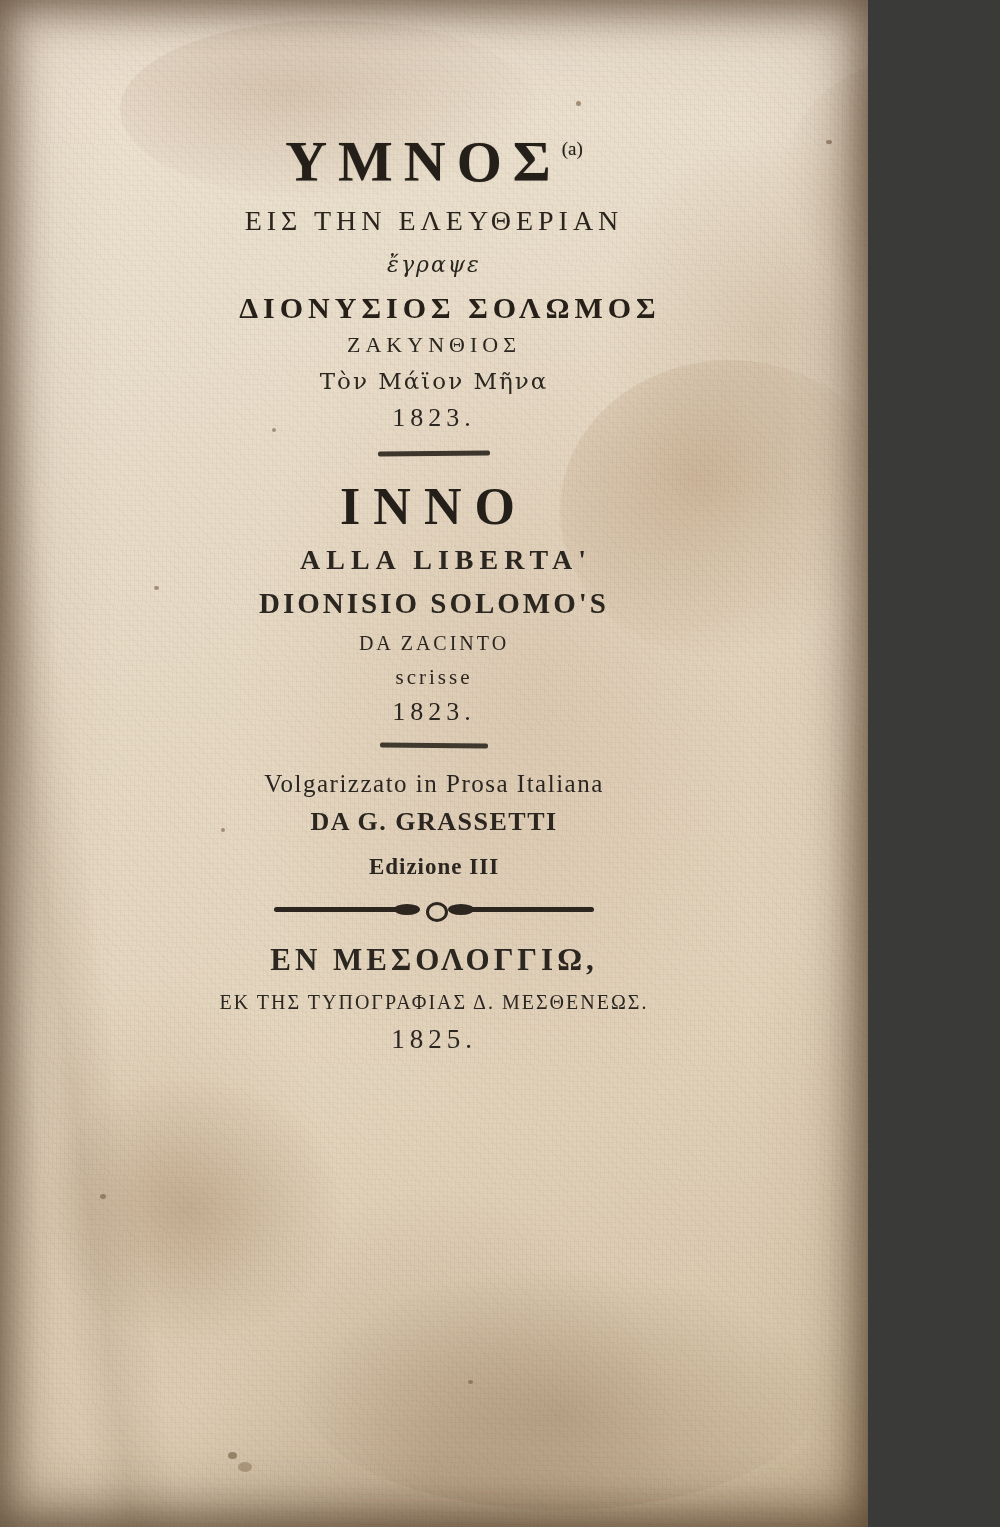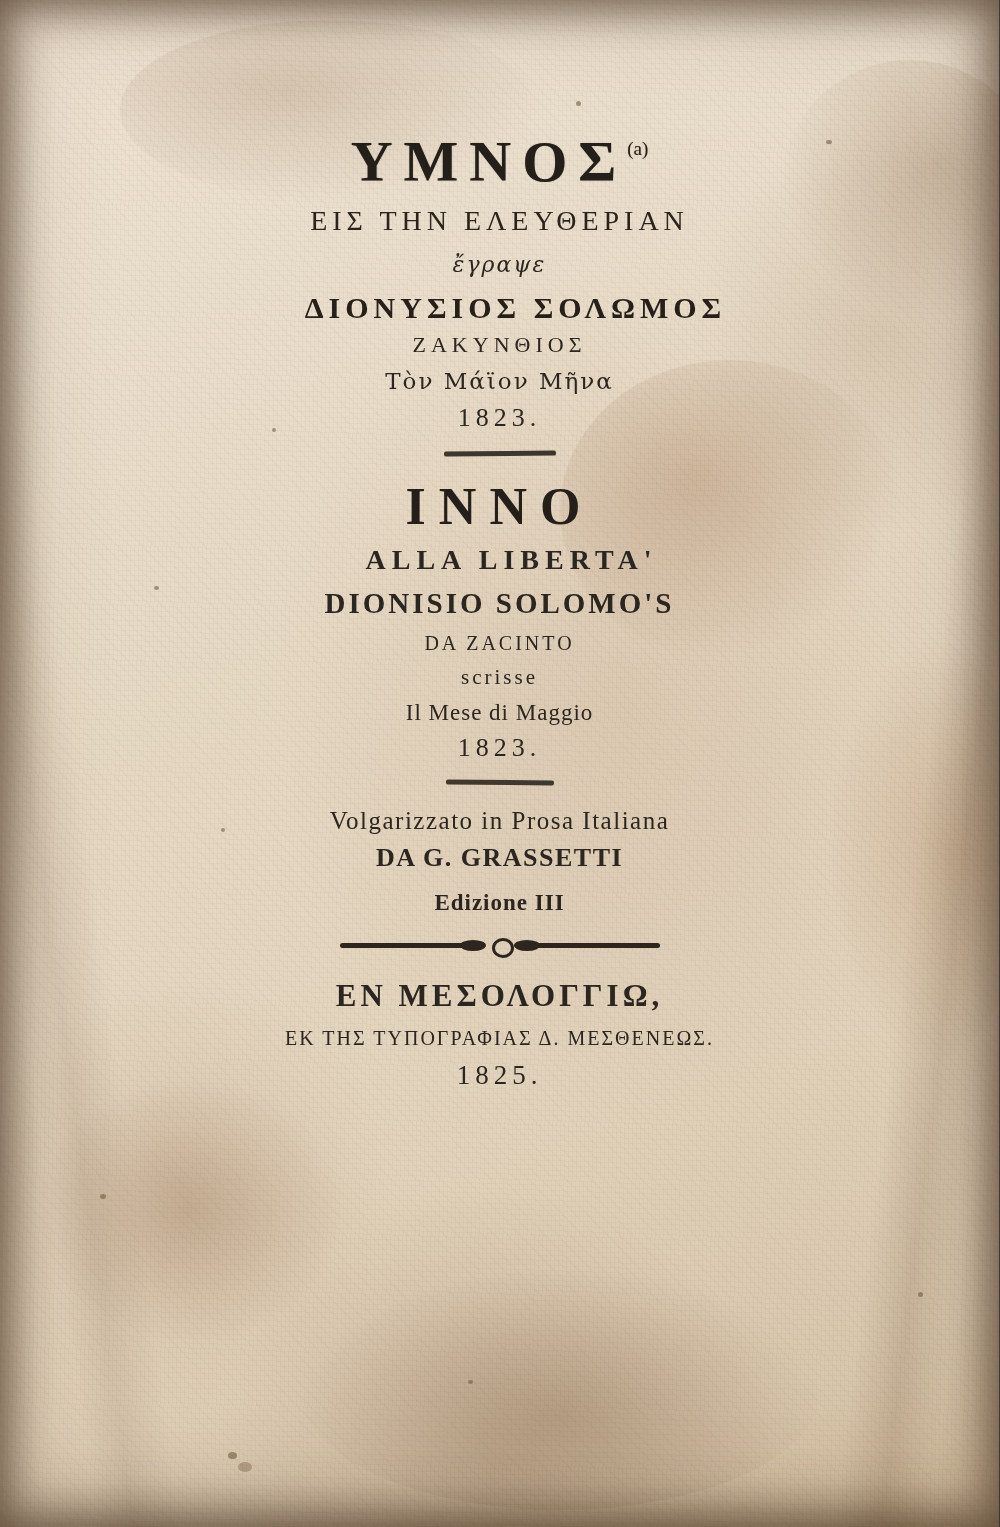--- a/index.html
+++ b/index.html
@@ -2,21 +2,21 @@
 <html><head>
 <meta charset="utf-8">
 <style>
   html, body {
     margin: 0;
     padding: 0;
     background: #3a3a38;
   }
   #page {
     position: relative;
-    width: 999px;
+    width: 868px;
     height: 1527px;
     overflow: hidden;
     font-family: "Liberation Serif", serif;
     background:
       radial-gradient(ellipse 50% 40% at 62% 46%, rgba(186,150,120,0.22) 0%, rgba(186,150,120,0) 70%),
       radial-gradient(ellipse 30% 20% at 18% 78%, rgba(170,140,110,0.20) 0%, rgba(170,140,110,0) 70%),
       radial-gradient(ellipse 26% 18% at 88% 22%, rgba(160,130,100,0.22) 0%, rgba(160,130,100,0) 72%),
       radial-gradient(ellipse 40% 26% at 50% 96%, rgba(150,120,92,0.26) 0%, rgba(150,120,92,0) 70%),
       linear-gradient(160deg, #efe3d2 0%, #eadfcd 18%, #e6d9c4 42%, #e3d4bd 66%, #d9c8ae 88%, #cdb999 100%);
   }
@@ -308,21 +308,20 @@
     <div class="ln month-gr">Τὸν Μάϊον Μῆνα</div>
     <div class="ln year-gr">1823.</div>
 
     <div class="rule1"></div>
 
     <div class="ln title-it">INNO</div>
     <div class="ln subtitle-it">ALLA LIBERTA'</div>
     <div class="ln author-it">DIONISIO SOLOMO'S</div>
     <div class="ln origin-it">DA ZACINTO</div>
     <div class="ln scrisse">scrisse</div>
-    <div class="ln month-it">Il Mese di Maggio</div>
     <div class="ln year-it">1823.</div>
 
     <div class="rule2"></div>
 
     <div class="ln trans1">Volgarizzato in Prosa Italiana</div>
     <div class="ln trans2">DA G. GRASSETTI</div>
     <div class="ln trans4">Edizione III</div>
 
     <div class="ornament">
       <span class="bar l"></span>

